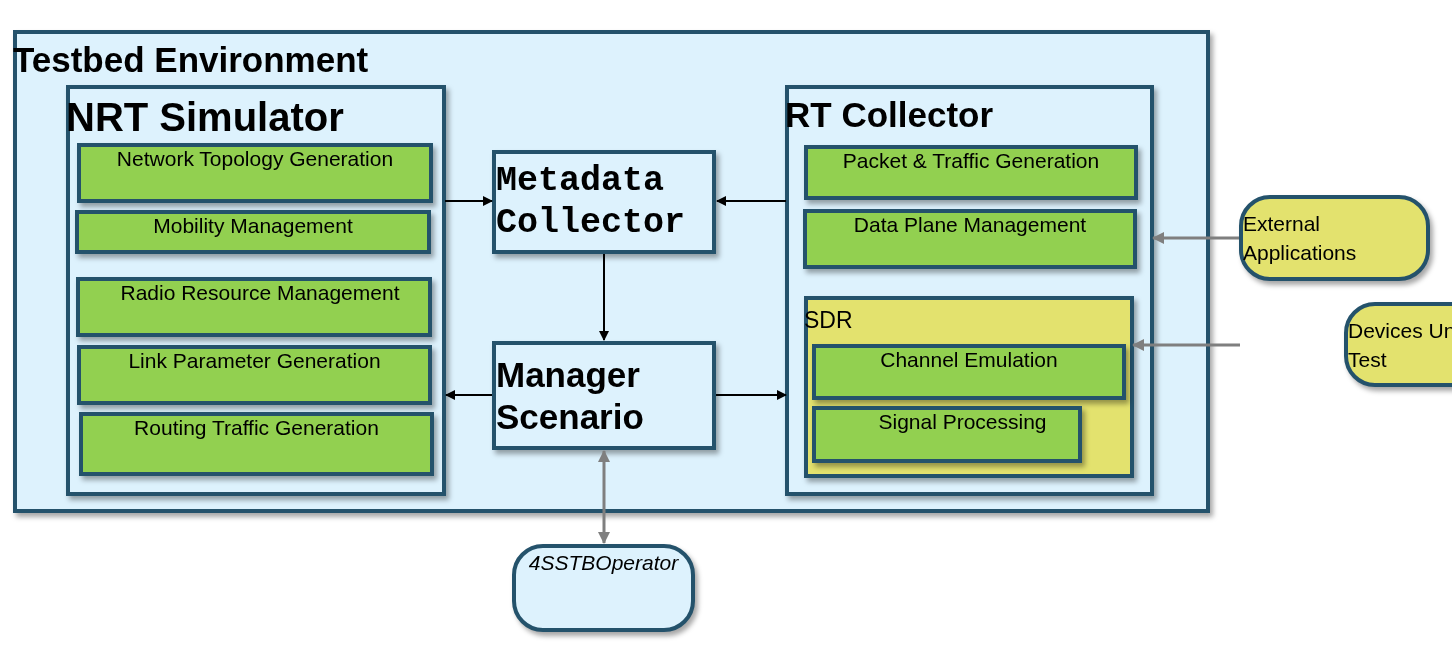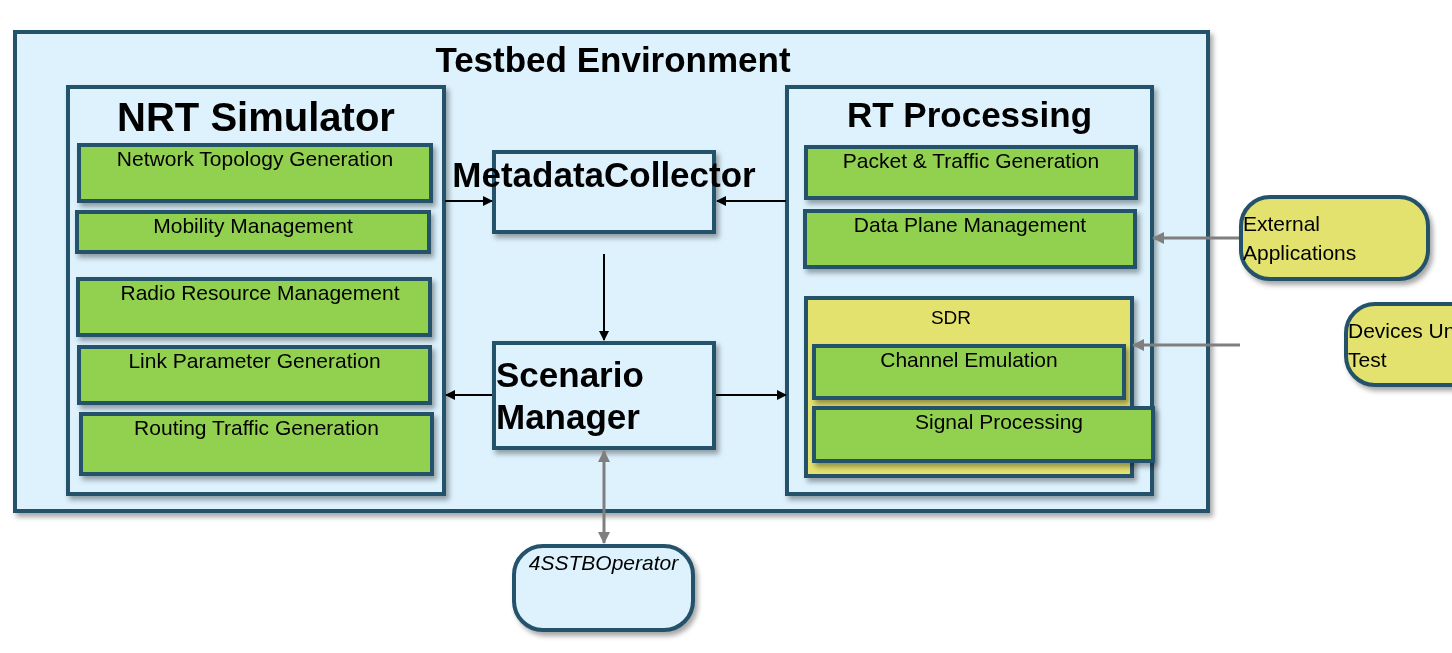--- a/index.html
+++ b/index.html
@@ -4,21 +4,21 @@
 <style>
   html, body { margin:0; padding:0; background:#ffffff; }
   body { width:1452px; height:653px; position:relative; overflow:hidden;
          font-family:"Liberation Sans", sans-serif; color:#000; }
   .box { position:absolute; box-sizing:border-box; border:4px solid #24526b;
          box-shadow:3px 4px 5px rgba(0,0,0,0.35); display:flex;
          align-items:flex-start; justify-content:center; text-align:center; }
   .light { background:#ddf2fd; }
   .green { background:#92d050; font-size:21px; }
   .yellow { background:#e3e26e; }
-  .title { position:absolute; font-weight:bold; text-align:center; }
+  .title { position:absolute; font-weight:bold; }
   .big { font-weight:bold; font-size:35px; line-height:42px; }
   .ext { font-size:21px; line-height:29px;border-radius:31px; }
   svg.arrows { position:absolute; left:0; top:0; width:1452px; height:653px; pointer-events:none; }
 </style>
 </head>
 <body>
 
 <div class="box light" style="left:13px; top:30px; width:1197px; height:483px;"></div>
 <div class="title" style="left:13px; top:40px; width:1200px; font-size:35px;">Testbed Environment</div>
 
@@ -34,46 +34,46 @@
 <div class="box green" style="left:76px; top:277px; width:356px; height:60px;padding-left:12px;">
     <span>Radio Resource Management</span>
   </div>
 <div class="box green" style="left:77px; top:345px; width:355px; height:60px;">
     <span>Link Parameter Generation</span>
   </div>
 <div class="box green" style="left:79px; top:412px; width:355px; height:64px;">
     <span>Routing Traffic Generation</span>
   </div>
 
-<div class="box light big" style="left:492px; top:150px; width:224px; height:84px; flex-direction:row;">
+<div class="box light big" style="left:492px; top:150px; width:224px; height:104px; flex-direction:column;font-family:Liberation Mono, monospace;">
   <span>Metadata</span>
   <span>Collector</span>
 </div>
 
 <div class="box light big" style="left:492px; top:341px; width:224px; height:109px; flex-direction:column;">
+  <span>Manager</span>
   <span>Scenario</span>
-  <span>Manager</span>
 </div>
 
 <div class="box light" style="left:785px; top:85px; width:369px; height:411px;"></div>
-<div class="title" style="left:785px; top:95px; width:369px; font-size:35px;">RT Processing</div>
+<div class="title" style="left:785px; top:95px; width:369px; font-size:35px;">RT Collector</div>
 
 <div class="box green" style="left:804px; top:145px; width:334px; height:55px;">
     <span>Packet &amp; Traffic Generation</span>
   </div>
 <div class="box green" style="left:803px; top:209px; width:334px; height:60px;">
     <span>Data Plane Management</span>
   </div>
 
 <div class="box yellow" style="left:804px; top:296px; width:330px; height:182px;"></div>
-<div class="title" style="left:804px; top:307px; width:294px; font-size:19px; font-weight:normal;">SDR</div>
+<div class="title" style="left:804px; top:307px; width:294px; font-size:23px; font-weight:normal;">SDR</div>
 <div class="box green" style="left:812px; top:344px; width:314px; height:56px;">
     <span>Channel Emulation</span>
   </div>
-<div class="box green" style="left:812px; top:406px; width:343px; height:57px;padding-left:31px;">
+<div class="box green" style="left:812px; top:406px; width:270px; height:57px;padding-left:31px;">
     <span>Signal Processing</span>
   </div>
 
 <div class="box yellow ext" style="left:1239px; top:195px; width:191px; height:86px; flex-direction:column;">
   <span>External</span>
   <span>Applications</span>
 </div>
 <div class="box yellow ext" style="left:1296px; top:302px; width:190px; height:85px; flex-direction:column;margin-left:48px;">
   <span>Devices Under</span>
   <span>Test</span>

